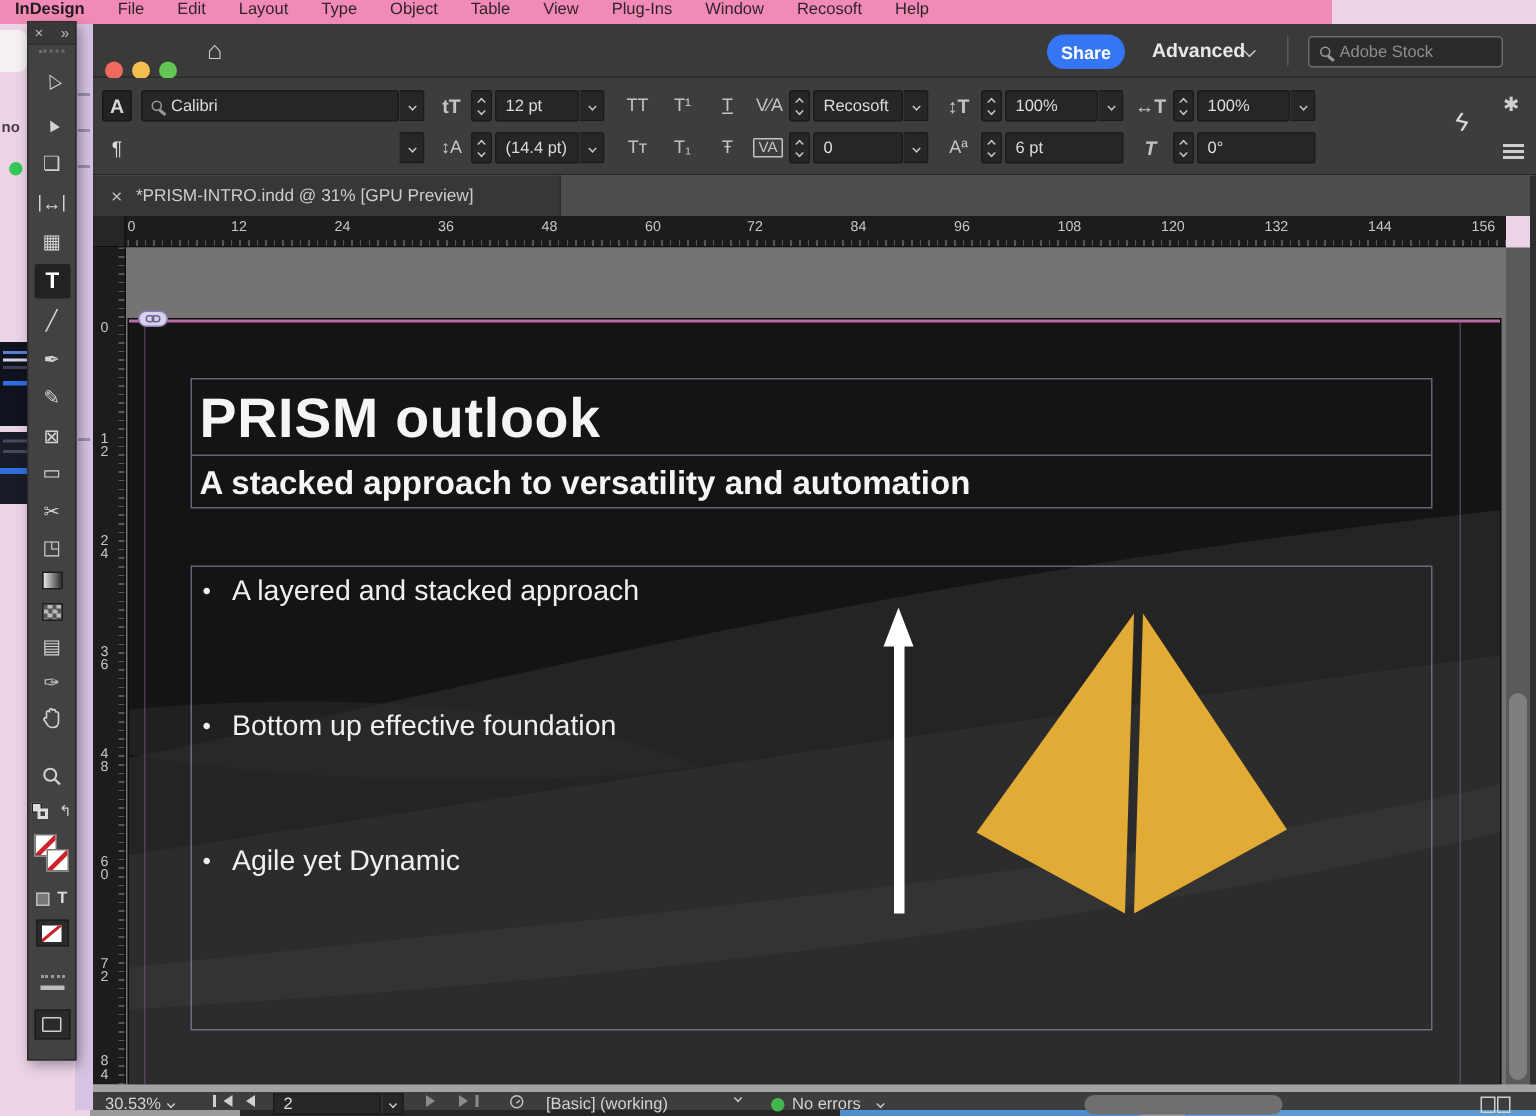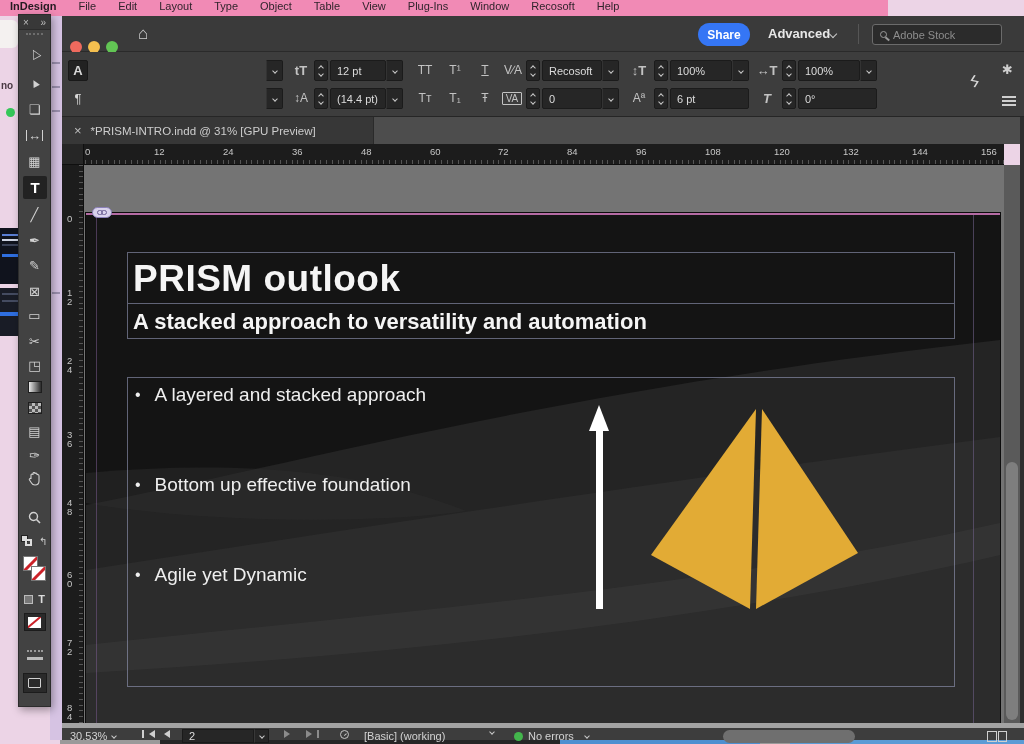--- a/index.html
+++ b/index.html
@@ -217,20 +217,24 @@
   <div id="tb-divider"></div>
   <div id="stock-search">
     <span class="mag"></span>
     <span class="ph">Adobe Stock</span>
   </div>
 </div>
 
 <div id="controlpanel">
 
   <div class="modebtn sel row1 abs">A</div>
+  <div class="fld row1" style="left:32px;width:172px;">
+    <span class="mag"></span>
+    <span class="grow">Calibri</span>
+  </div>
   <div class="chevbox row1" style="left:204px;">
       <span class="chev sm"></span>
     </div>
   <span class="cicon big row1 abs" style="left:228px;top:11px;">tT</span>
   <div class="stepper row1" style="left:252px;">
       <span class="chev sm up"></span>
       <span class="chev sm"></span>
     </div>
   <div class="fld row1" style="left:268px;width:56px;">
     <span>12 pt</span>

